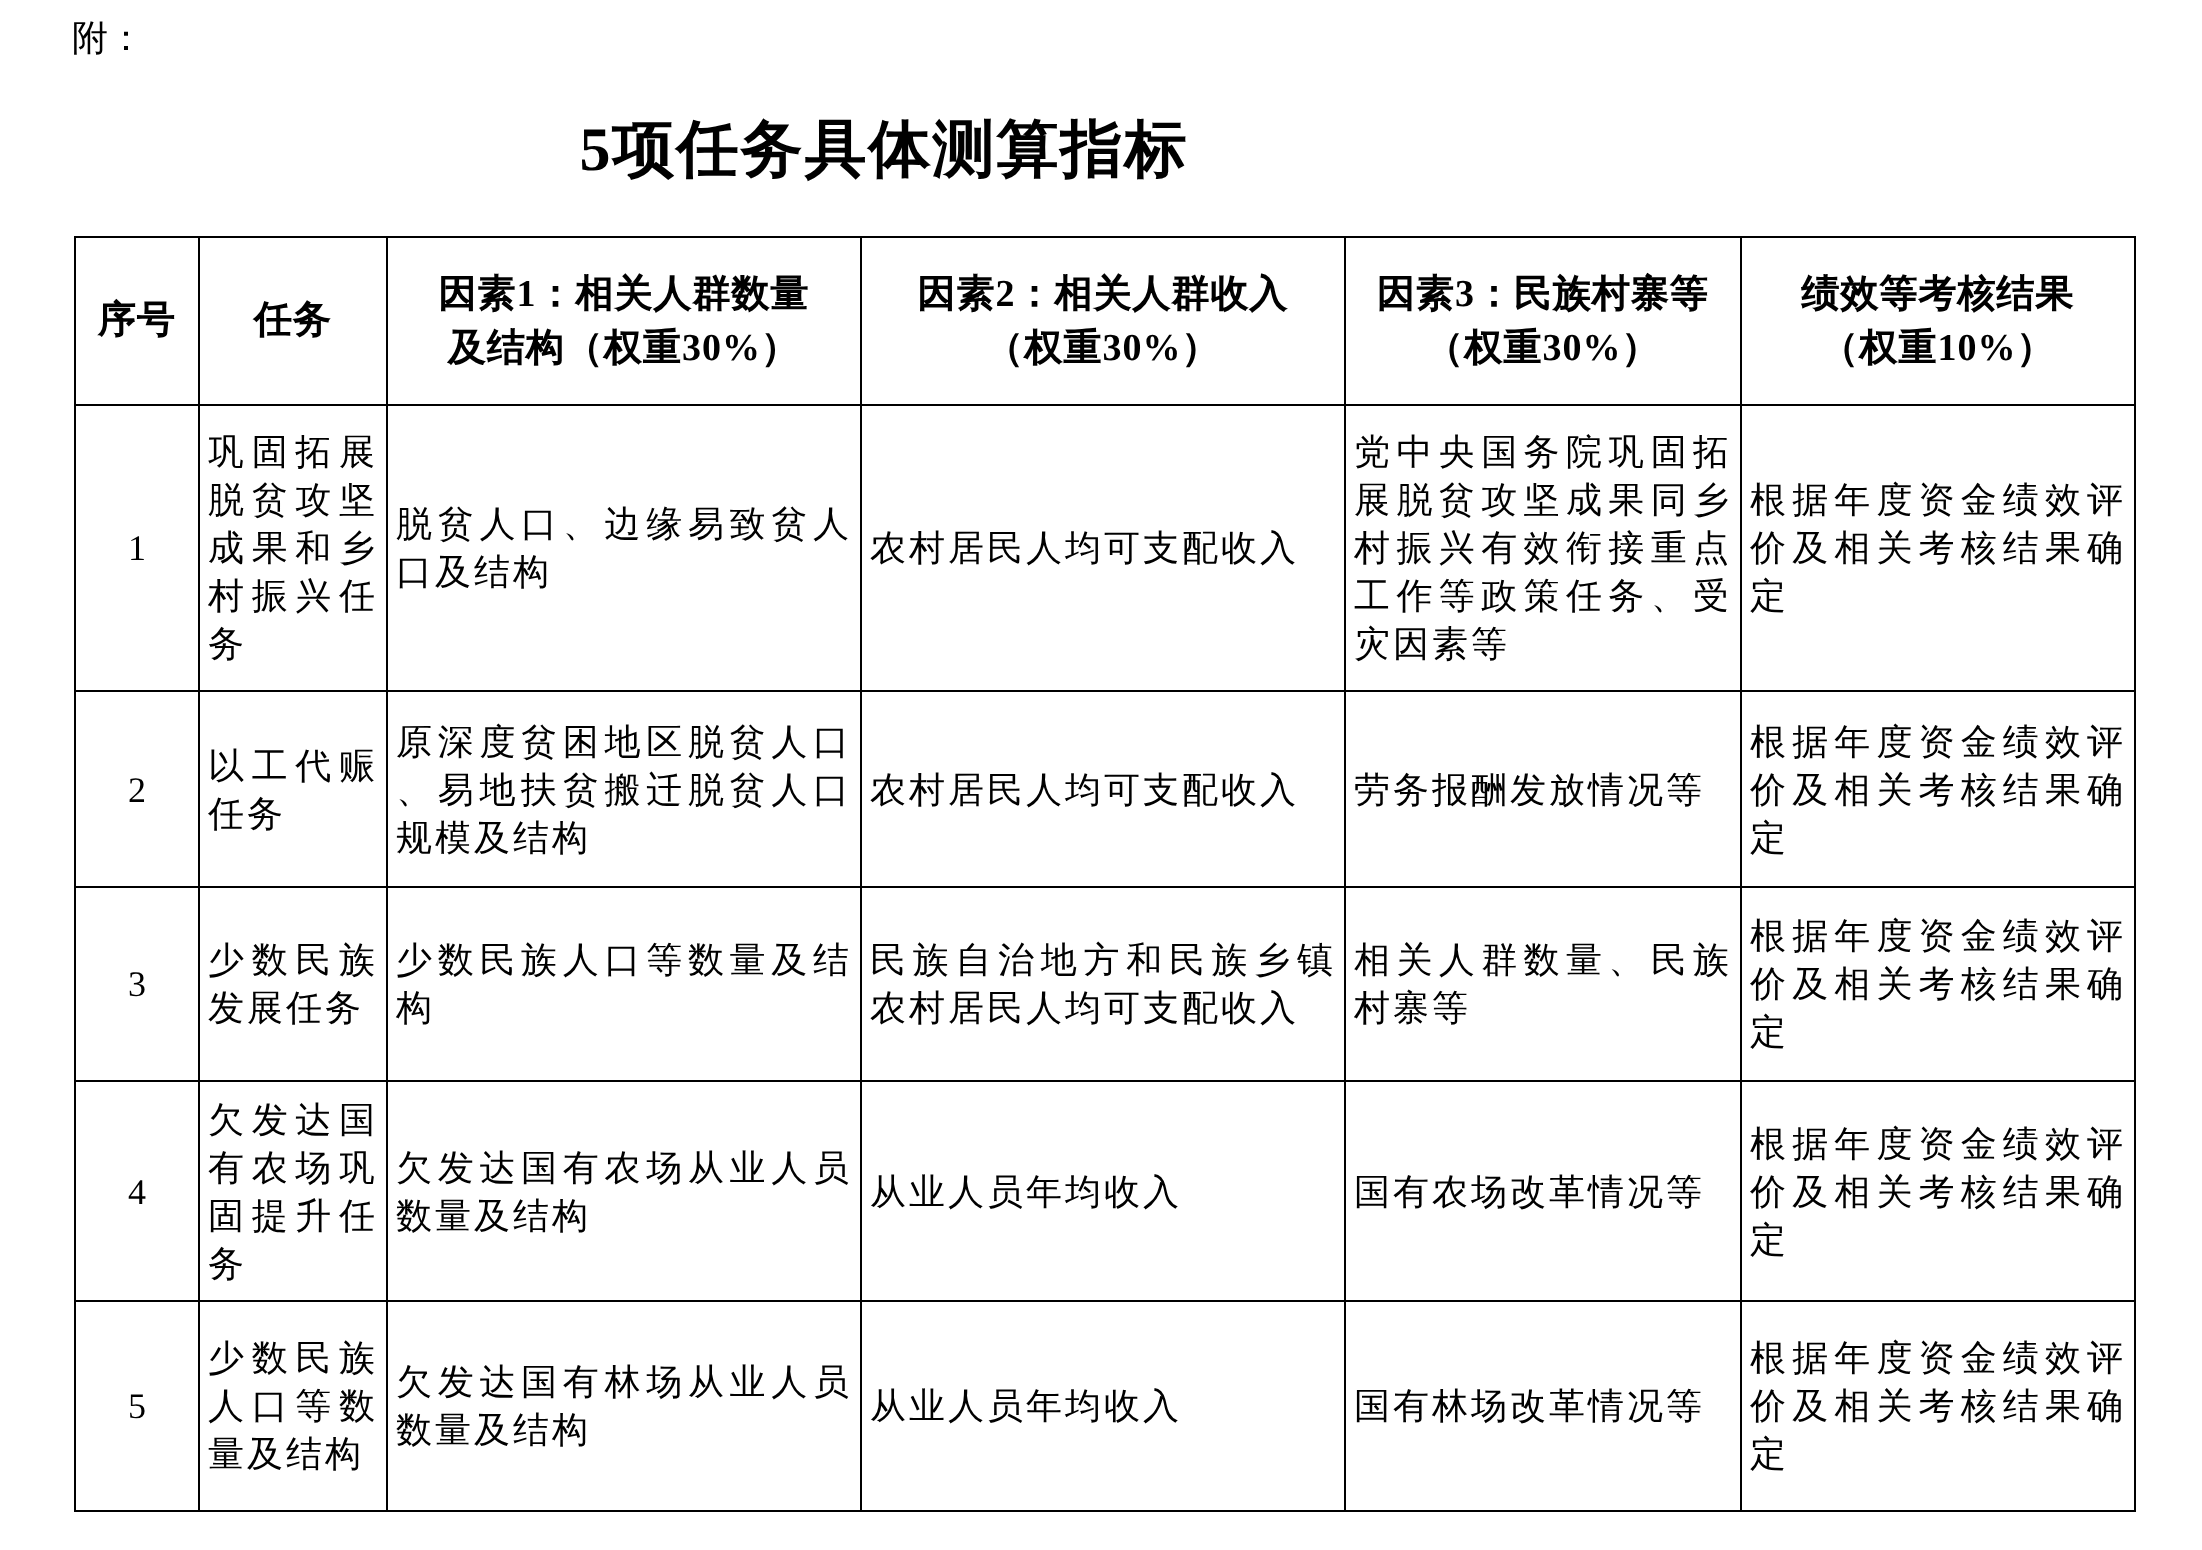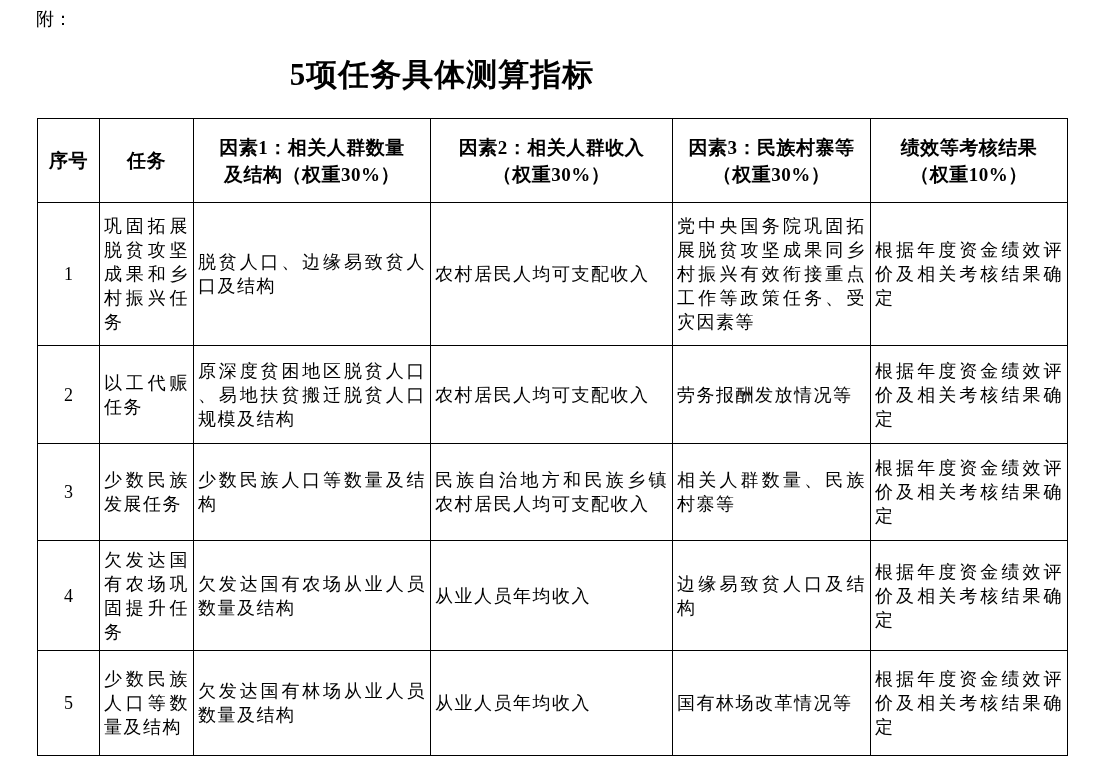--- a/index.html
+++ b/index.html
@@ -136,21 +136,21 @@
         <td>少数民族人口等数量及结构</td>
         <td>民族自治地方和民族乡镇农村居民人均可支配收入</td>
         <td>相关人群数量、民族村寨等</td>
         <td>根据年度资金绩效评价及相关考核结果确定</td>
       </tr>
       <tr class="r4">
         <td class="c-num">4</td>
         <td>欠发达国有农场巩固提升任务</td>
         <td>欠发达国有农场从业人员数量及结构</td>
         <td>从业人员年均收入</td>
-        <td>边缘易致贫人口及结构</td>
+        <td>国有农场改革情况等</td>
         <td>根据年度资金绩效评价及相关考核结果确定</td>
       </tr>
       <tr class="r5">
         <td class="c-num">5</td>
         <td>少数民族人口等数量及结构</td>
         <td>欠发达国有林场从业人员数量及结构</td>
         <td>从业人员年均收入</td>
         <td>国有林场改革情况等</td>
         <td>根据年度资金绩效评价及相关考核结果确定</td>
       </tr>

